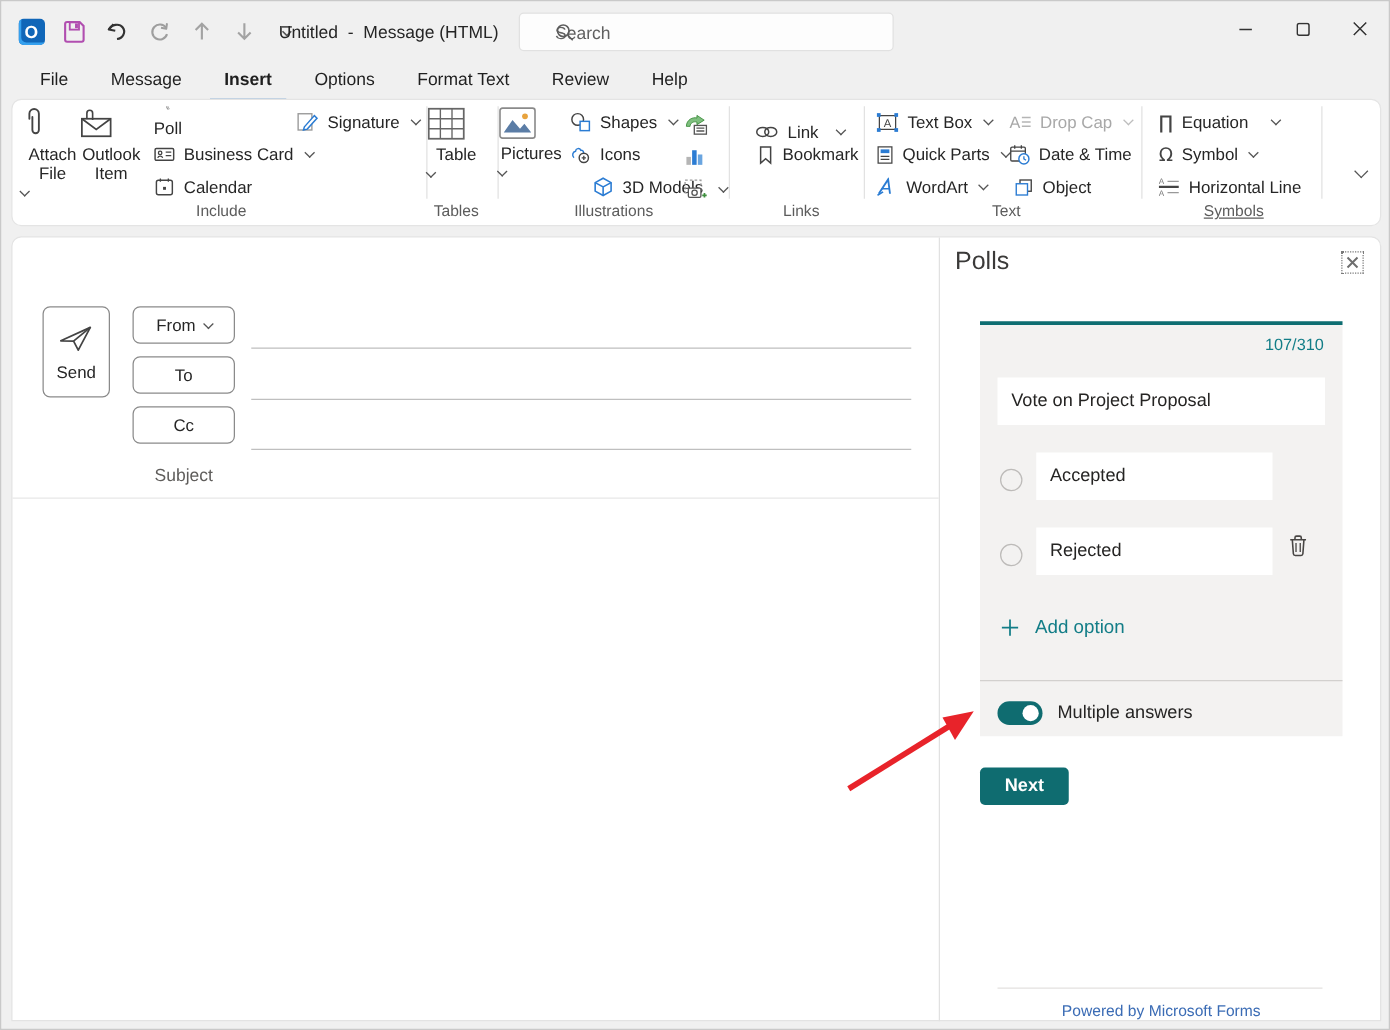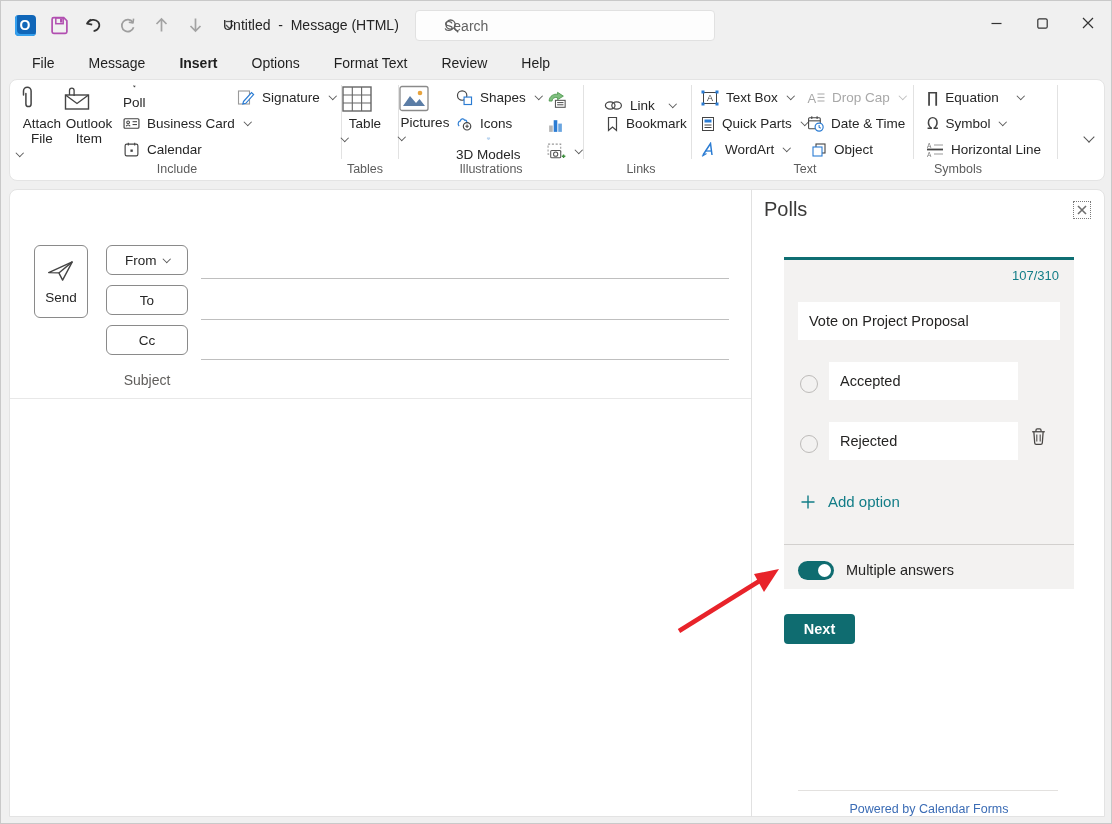--- a/index.html
+++ b/index.html
@@ -266,21 +266,21 @@
       <i class="cv"></i>
   </div>
   <div class="rsmall" style="left:455px; top:110px;">
     <svg width="17" height="17" viewBox="0 0 16 16">
         <path d="M3 10.5 C1.3 9 1.9 6 4.2 5.6 C4.3 3.4 7.3 2.9 8.1 4.9 C9.8 4.4 10.9 6.6 9.8 8.2" fill="none" stroke="#2b7cd3" stroke-width="1.1"></path>
         <circle cx="10.4" cy="10.6" r="3.5" fill="#fff" stroke="#444" stroke-width="1.1"></circle>
         <path d="M8.8 10.6 h3.2 M10.4 9 v3.2" stroke="#444"></path>
       </svg>
     <span>Icons</span>
   </div>
-  <div class="rsmall" style="left:455px; top:136px;flex-direction:column;">
+  <div class="rsmall" style="left:473px; top:136px;">
     <svg width="17" height="17" viewBox="0 0 16 16">
         <path d="M8 1.5 L14 4.8 V11.2 L8 14.5 L2 11.2 V4.8 Z" fill="none" stroke="#2b7cd3" stroke-width="1.2"></path>
         <path d="M2 4.8 L8 8 L14 4.8 M8 8 V14.5" fill="none" stroke="#2b7cd3" stroke-width="1.2"></path>
       </svg>
     <span>3D Models</span>
   </div>
   <div class="rsmall" style="left:546px; top:86px;">
     <svg width="19" height="17" viewBox="0 0 18 16">
         <path d="M2 9.5 C2 4.5 7 2.2 10 3.2 L10 1.2 L15.5 4.8 L10 8.2 L10 6.2 C7.5 5.6 4.8 6.8 4.8 9.5 Z" fill="#7fbf7f" stroke="#3f8f3f" stroke-width="0.7"></path>
         <rect x="8" y="8.8" width="9.2" height="6.6" fill="#fff" stroke="#555"></rect>
@@ -400,21 +400,21 @@
     <svg width="17" height="15" viewBox="0 0 17 15">
         <text x="0" y="5.5" font-size="6.5" fill="#777" font-family="sans-serif">A</text>
         <line x1="7" y1="3" x2="16" y2="3" stroke="#999" stroke-width="1"></line>
         <line x1="0" y1="7.5" x2="16" y2="7.5" stroke="#444" stroke-width="1.8"></line>
         <text x="0" y="14.5" font-size="6.5" fill="#777" font-family="sans-serif">A</text>
         <line x1="7" y1="12" x2="16" y2="12" stroke="#999" stroke-width="1"></line>
       </svg>
     <span>Horizontal Line</span>
   </div>
   <div class="rdiv" style="left:1056px;"></div>
-  <div class="glabel" style="left:887px; width:140px;">Symbols</div>
+  <div class="glabel" style="left:916px; width:140px;text-decoration:underline;">Symbols</div>
   <i class="collapse-cv"></i>
 
   <div class="surface"></div>
   <div class="pane-border"></div>
 
   <button class="send-btn">
     <svg width="30" height="26" viewBox="0 0 28 24">
         <path d="M2.5 13.5 L24.5 3.5 L15.5 20.5 L12 13.8 Z" fill="none" stroke="#444" stroke-width="1.3" stroke-linejoin="round"></path>
         <path d="M24.5 3.5 L12 13.8" fill="none" stroke="#444" stroke-width="1.3"></path>
       </svg>
@@ -470,20 +470,20 @@
 
   <div class="card-div"></div>
   <div class="toggle on">
       <div class="knob"></div>
     </div>
   <div class="toggle-label">Multiple answers</div>
 
   <button class="next-btn">Next</button>
 
   <div class="footer-div"></div>
-  <div class="forms-footer">Powered by Calendar Forms</div>
+  <div class="forms-footer">Powered by Microsoft Forms</div>
 
   <svg class="annot-arrow" width="135" height="100" viewBox="0 0 135 100">
     <line x1="23" y1="80" x2="105" y2="29" stroke="#e8232a" stroke-width="4.5"></line>
     <polygon points="123,18 98,23 108,41" fill="#e8232a"></polygon>
   </svg>
 
 </div>
 
 </body></html>

